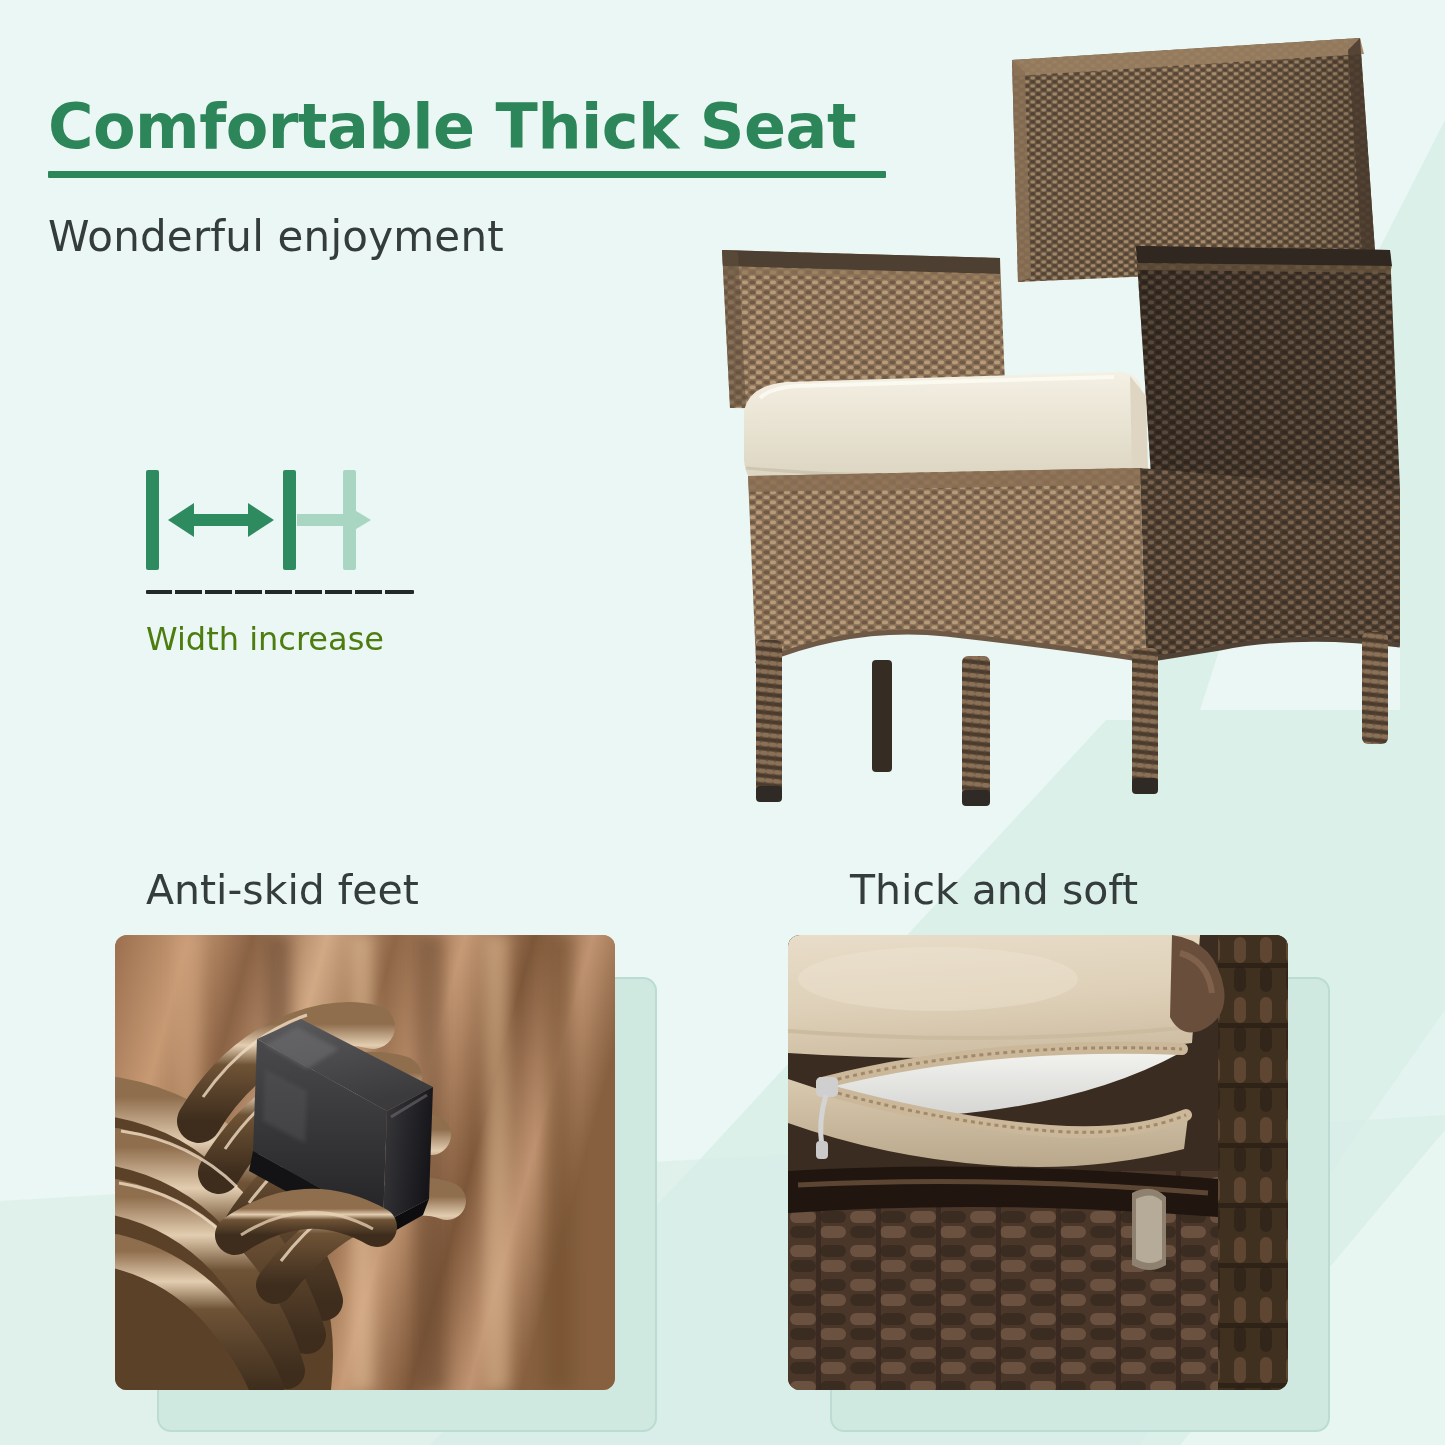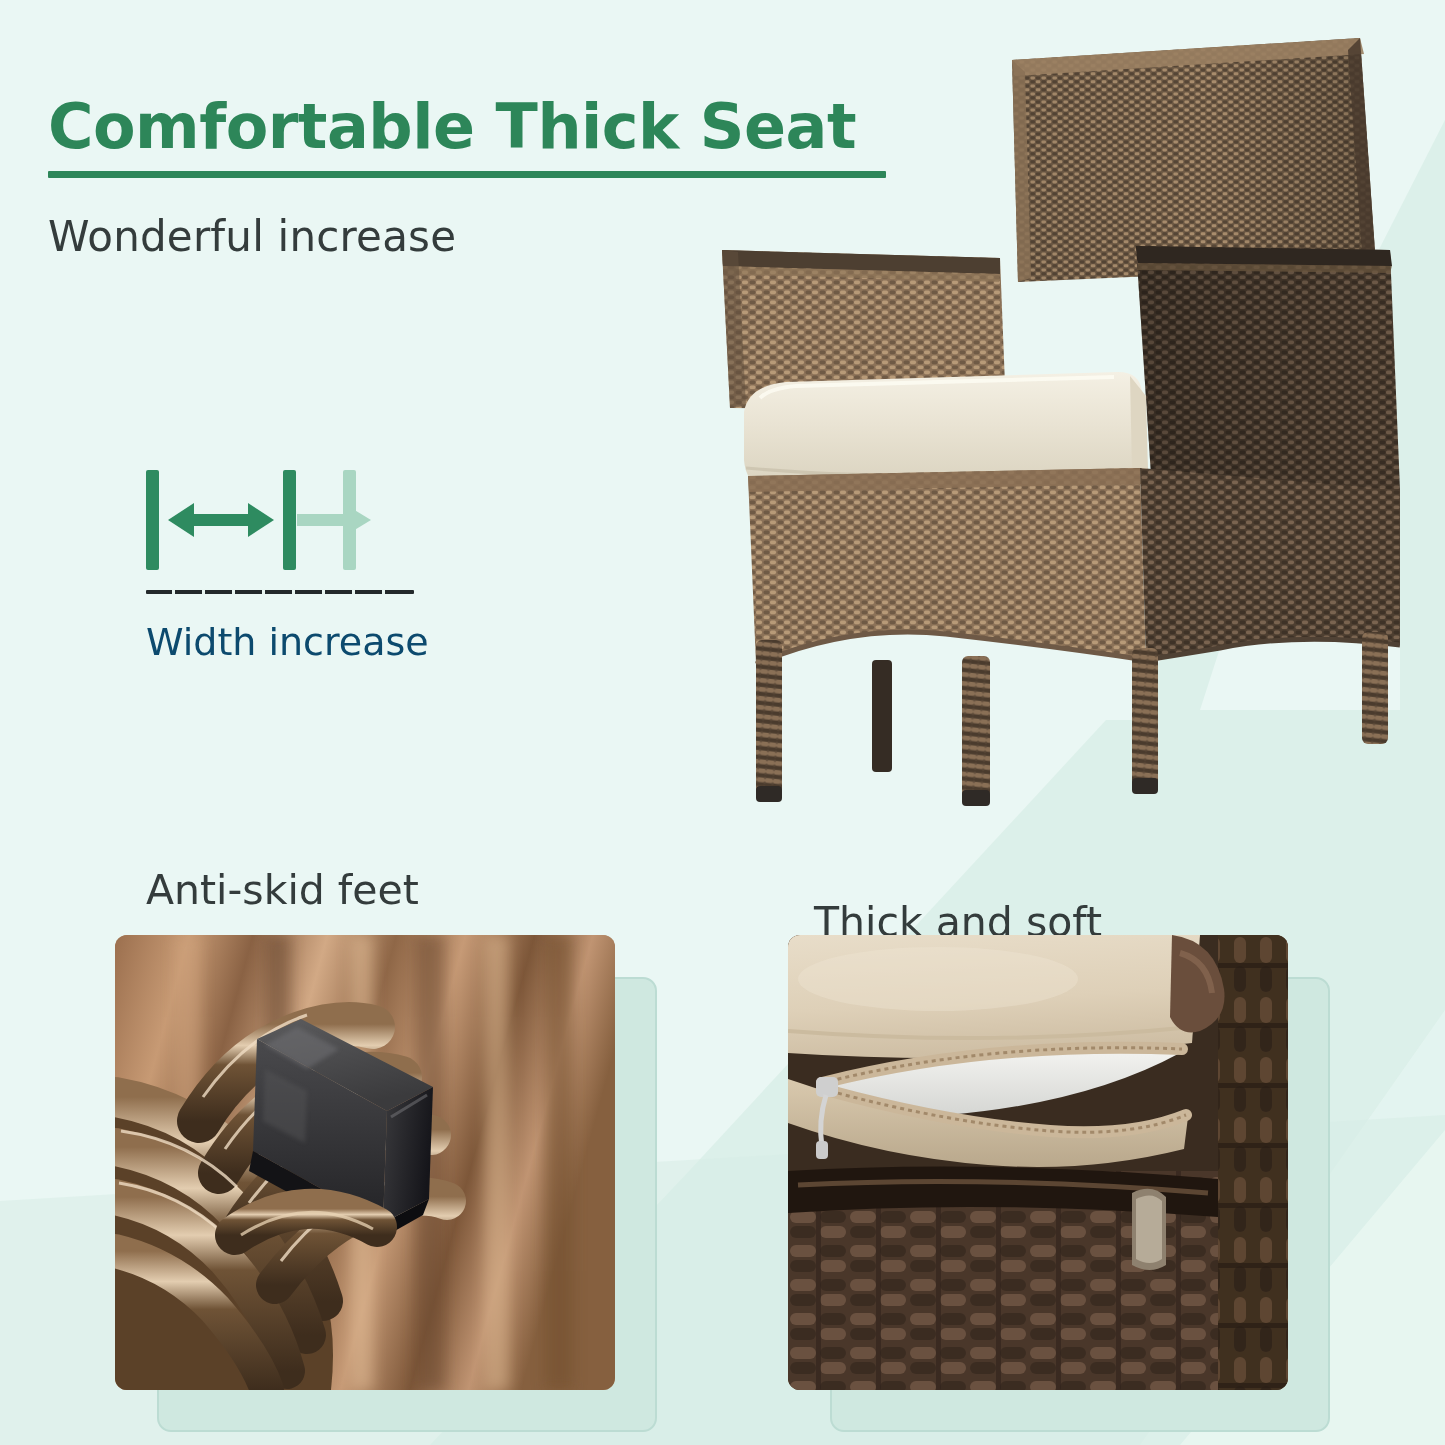--- a/index.html
+++ b/index.html
@@ -66,34 +66,34 @@
   .bar-3{left:197px;}
   .arrow-wrap{position:absolute;top:30px;height:40px;}
   .arrow-dbl{left:22px;width:106px;}
   .arrow-sgl{left:151px;width:74px;}
   .ruler{
     margin-top:20px;width:268px;height:4px;background:#23292b;
     position:relative;border-radius:1px;
   }
   .ruler .tick{position:absolute;top:-1px;width:3px;height:6px;background:#e9f6f2;}
   .feature-label{
-    margin-top:26px;font-size:38px;color:#0c4a6e;white-space:nowrap;
+    margin-top:26px;font-size:32px;color:#4d7c0f;white-space:nowrap;
   }
 
   
   .chair-photo{
     position:absolute;left:700px;top:20px;width:700px;height:800px;
   }
 
   
   .detail-caption{
     position:absolute;font-size:41px;color:#343c3c;white-space:nowrap;
   }
   .cap-left{left:146px;top:866px;text-align:center;}
-  .cap-right{left:814px;top:866px;margin-top:32px;}
+  .cap-right{left:850px;top:866px;}
 
   .photo-slot{position:absolute;}
   .photo-shadow{
     position:absolute;left:42px;top:42px;width:100%;height:100%;
     background:#cfe8e0;border-radius:14px;
     border:2px solid #bcdcd3;
     box-sizing:border-box;
   }
   .photo-frame{
     position:absolute;left:0;top:0;width:100%;height:100%;
@@ -224,21 +224,21 @@
         <rect x="432" y="758" width="26" height="16" rx="4" fill="#2f2a26"></rect>
 
         <rect x="662" y="612" width="26" height="112" rx="6" fill="url(#ropeV)"></rect>
       </g>
     </svg>
   </div>
 
   <div class="header">
     <h1 class="title">Comfortable Thick Seat</h1>
     <div class="title-rule"></div>
-    <div class="subtitle">Wonderful increase</div>
+    <div class="subtitle">Wonderful enjoyment</div>
   </div>
 
   <div class="feature-width">
     <div class="wi-icon">
       <div class="bar bar-dark bar-1"></div>
       <div class="bar bar-dark bar-2"></div>
       <div class="bar bar-light bar-3"></div>
 
       <div class="arrow-wrap arrow-dbl">
         <svg width="106" height="40" viewBox="0 0 106 40">

